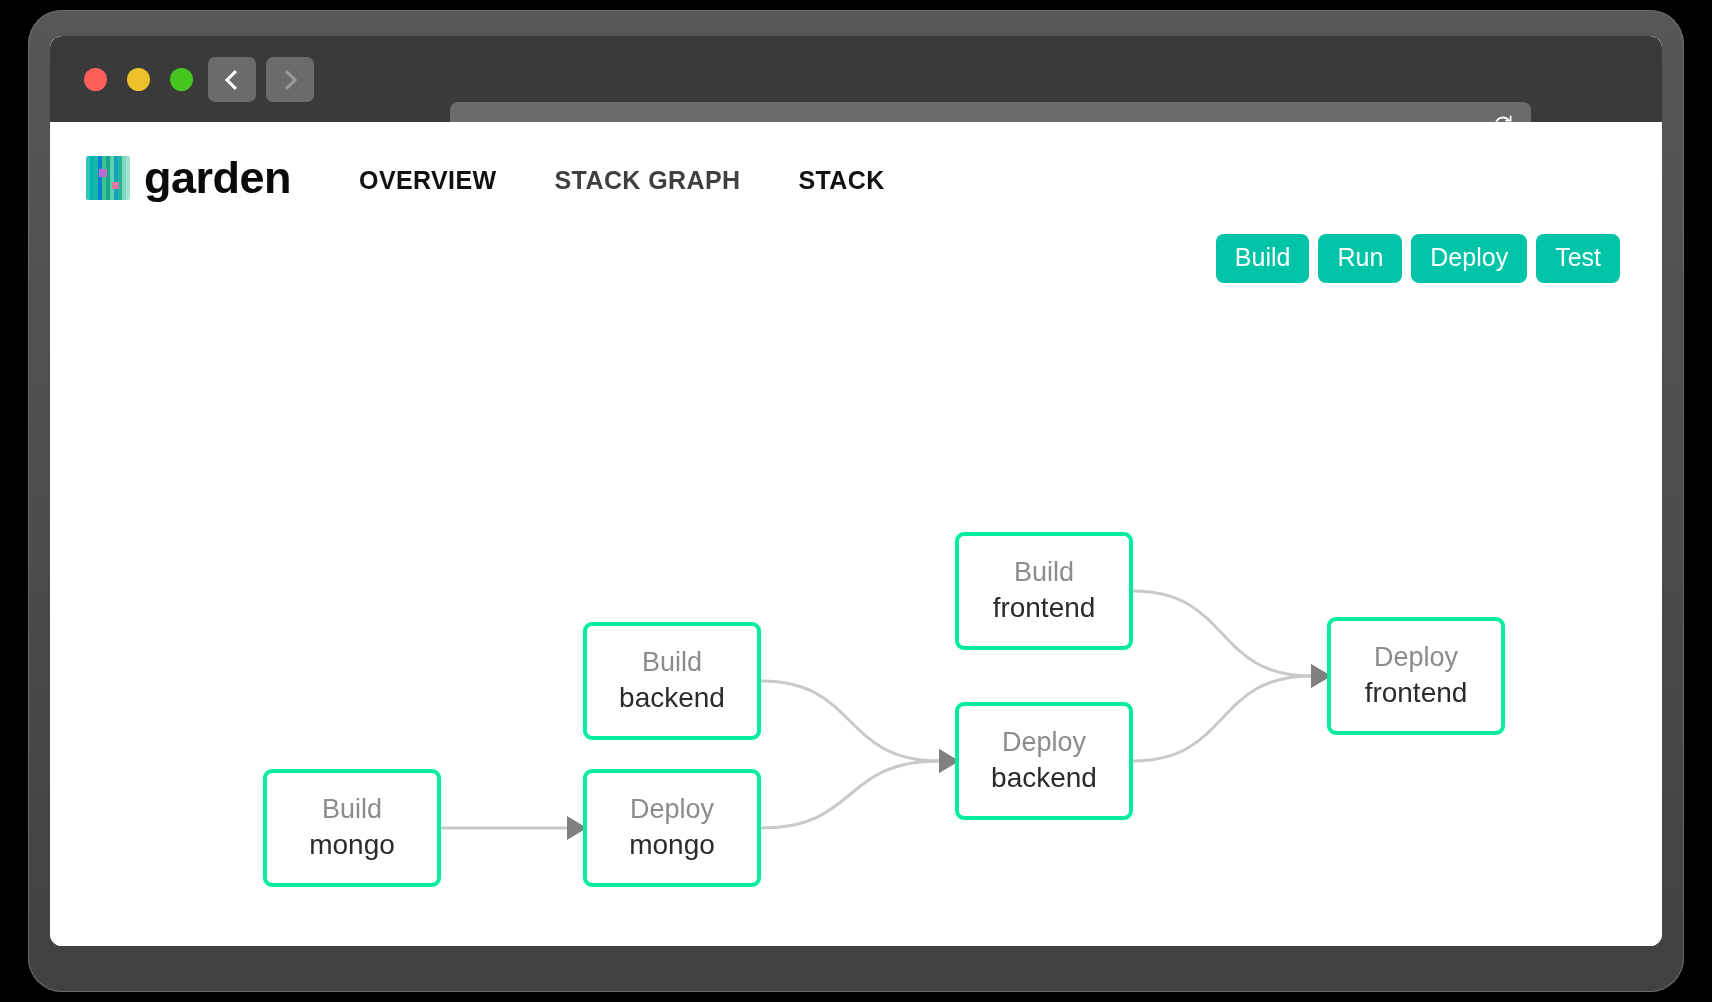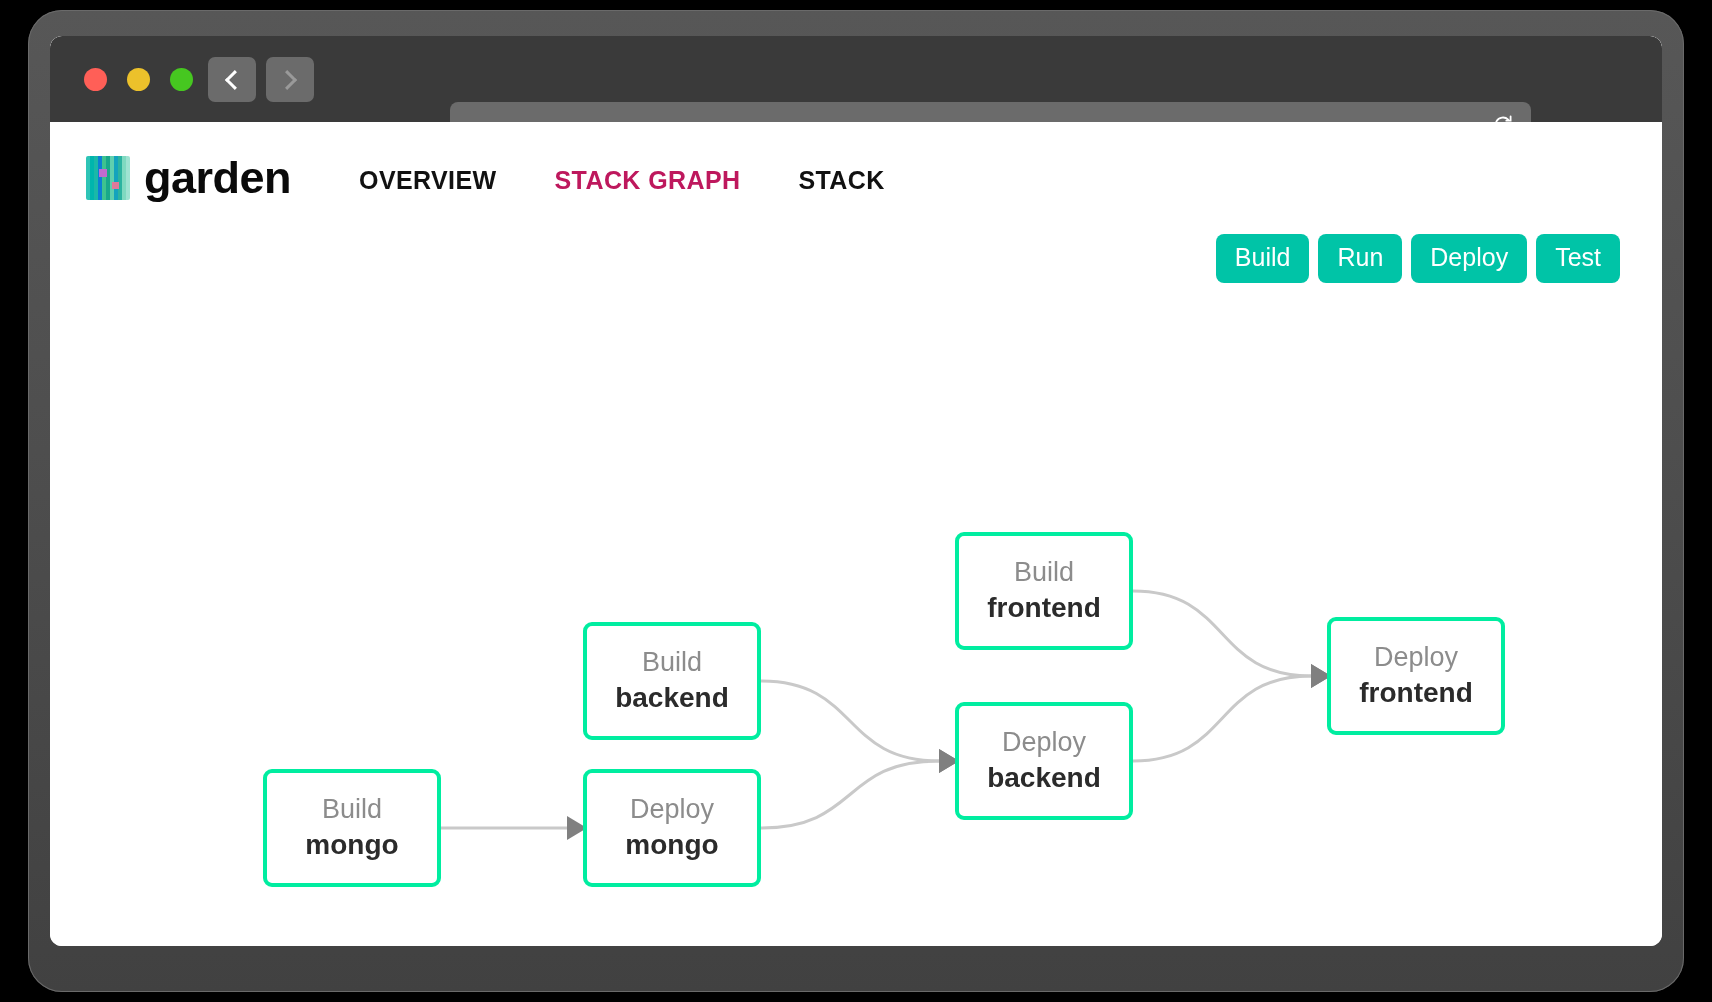--- a/index.html
+++ b/index.html
@@ -132,21 +132,21 @@
     margin-left: 68px;
     padding-top: 4px;
   }
   .nav-item {
     font-size: 25px;
     font-weight: 700;
     letter-spacing: 0.4px;
     color: #111111;
     cursor: pointer;
   }
-  .nav-item.active { color: #be185d; }
+  .nav-item.active { color: #404040; }
 
   
   #action-bar {
     position: absolute;
     right: 42px;
     top: 112px;
     display: flex;
     gap: 9px;
   }
   .action-btn {
@@ -181,21 +181,21 @@
     justify-content: center;
     cursor: pointer;
   }
   .gnode-action {
     font-size: 27px;
     color: #8c8c8c;
     line-height: 1.32;
   }
   .gnode-name {
     font-size: 28px;
-    font-weight: 700;
+    font-weight: 400;
     color: #2b2b2b;
     line-height: 1.32;
   }
 </style>
 </head>
 <body>
 
 <div id="laptop">
   <div id="screen">
 

